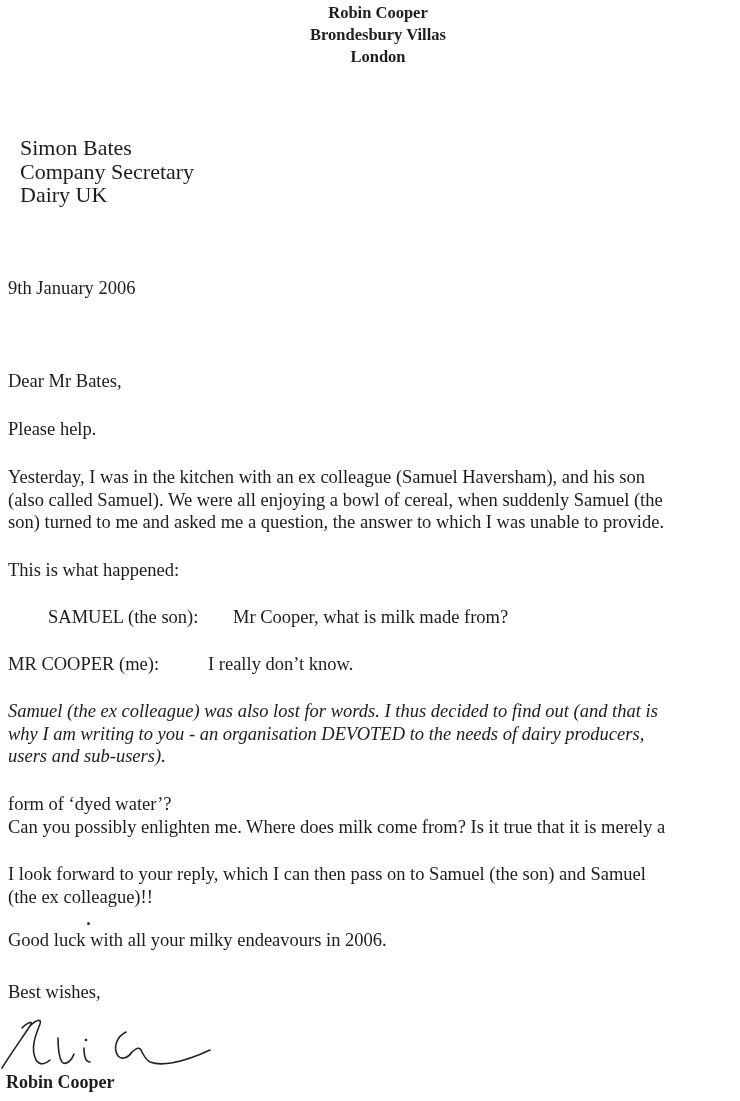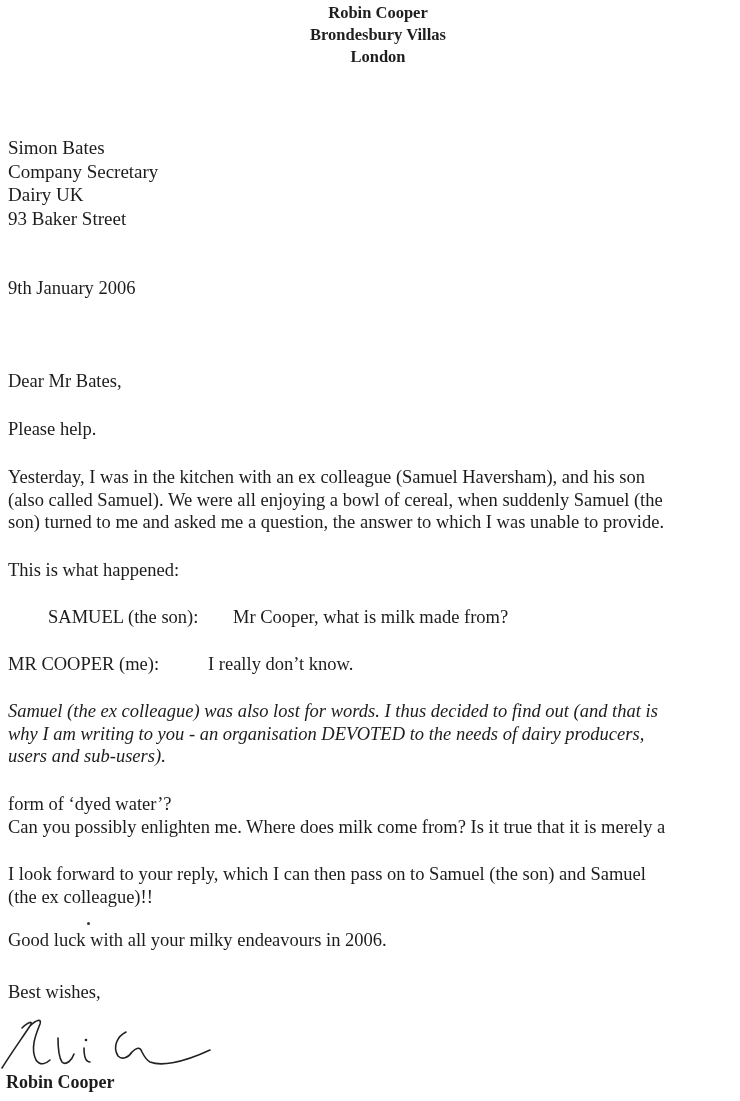--- a/index.html
+++ b/index.html
@@ -27,24 +27,24 @@
       width: 756px;
       text-align: center;
       font-weight: bold;
       font-size: 16.5px;
       line-height: 22px;
       color: #1e1e1e;
     }
     .header div { display: block; }
     .addr {
       position: absolute;
-      left: 8px;
+      left: 20px;
       top: 136px;
       line-height: 23.5px;
-      font-size: 19px;
+      font-size: 22px;
       font-family: Liberation Serif, serif;
     }
     .date {
       position: absolute;
       left: 8px;
       top: 278px;
       font-size: 18.5px;
     }
     .p {
       position: absolute;
@@ -86,21 +86,20 @@
   <div class="header">
     <div>Robin Cooper</div>
     <div>Brondesbury Villas</div>
     <div>London</div>
   </div>
 
   <div class="addr">
     <div>Simon Bates</div>
     <div>Company Secretary</div>
     <div>Dairy UK</div>
-    <div>93 Baker Street</div>
   </div>
 
   <div class="date">9th January 2006</div>
 
   <div class="p" style="top:370px;">Dear Mr Bates,</div>
 
   <div class="p" style="top:418px;">Please help.</div>
 
   <div class="p" style="top:466px;">
     <div>Yesterday, I was in the kitchen with an ex colleague (Samuel Haversham), and his son</div>

